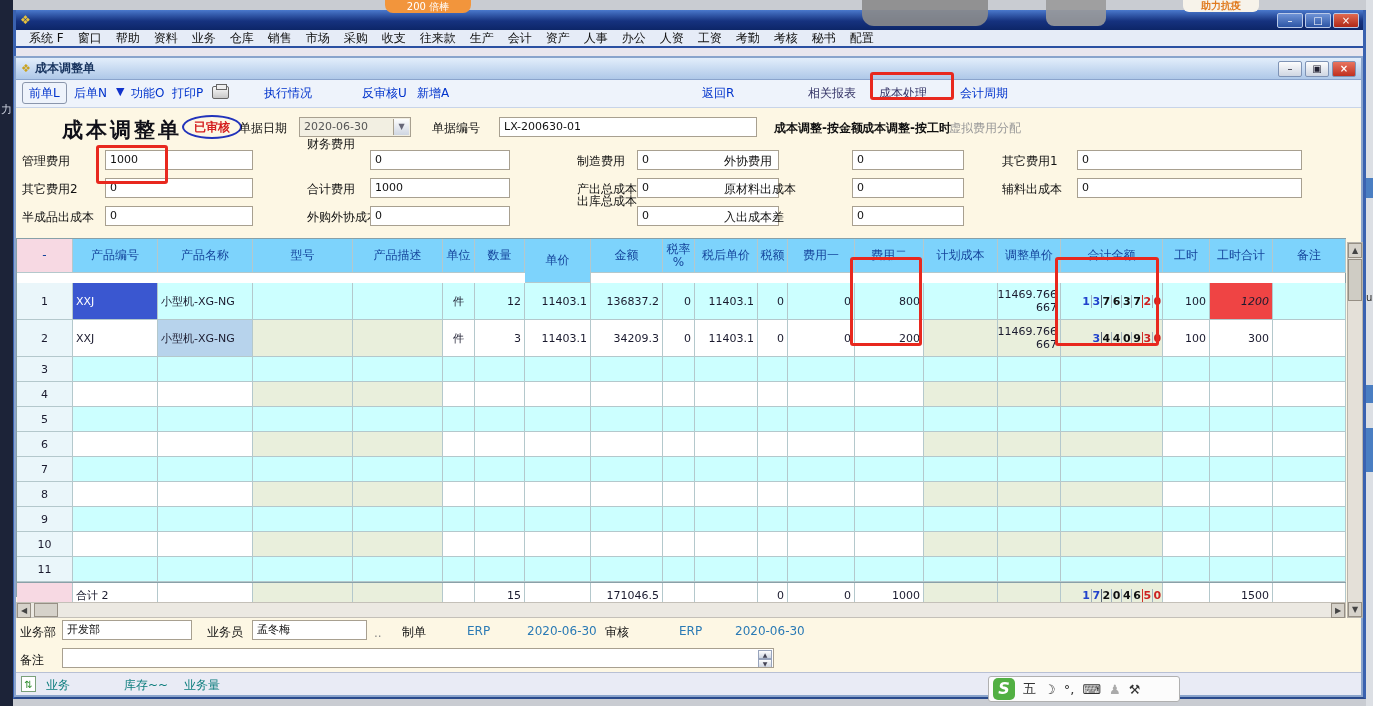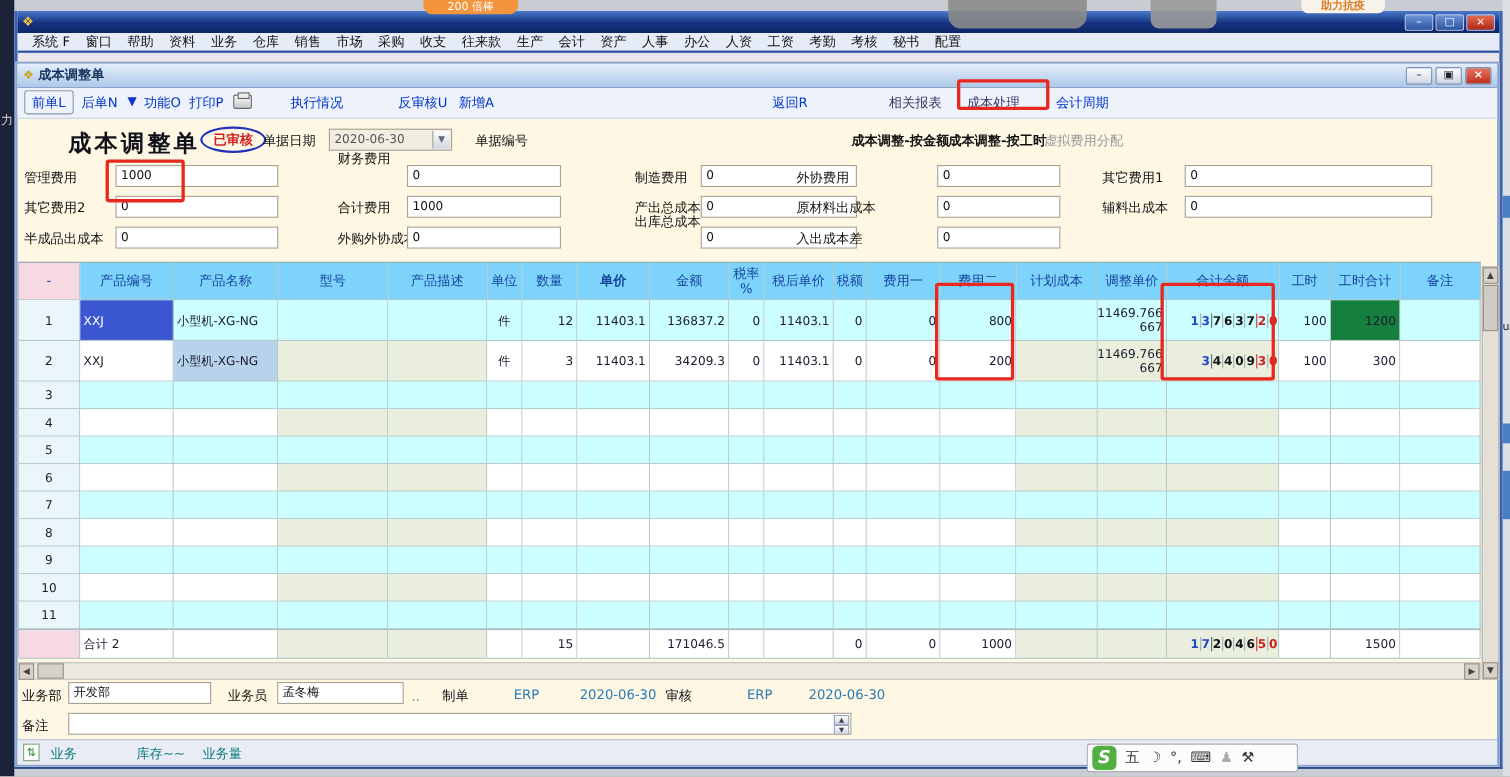--- a/index.html
+++ b/index.html
@@ -186,20 +186,21 @@
     </div>
 
     <div class="doc-title">成本调整单</div>
     <div class="stamp">已审核</div>
     <span class="flabel" style="left:223px;top:62px">单据日期</span>
     <div class="finput disabled" style="left:283px;top:59px;width:112px">
       <span>2020-06-30</span>
       <span class="dd-btn">▼</span>
     </div>
     <span class="flabel" style="left:416px;top:62px">单据编号</span>
+    <div class="finput" style="left:483px;top:59px;width:258px">LX-200630-01</div>
     <span class="flabel" style="left:758px;top:62px;font-weight:bold">成本调整-按金额</span>
     <span class="flabel" style="left:846px;top:62px;font-weight:bold">成本调整-按工时</span>
     <span class="flabel gray" style="left:933px;top:62px">虚拟费用分配</span>
     <div id="fee-area">
         <span class="flabel" style="left: 6px; top: 95px;">管理费用</span>
         <div class="finput" style="left: 89px; top: 92px; width: 148px;">1000</div>
         <span class="flabel" style="left: 291px; top: 78px;">财务费用</span>
         <div class="finput" style="left: 354px; top: 92px; width: 140px;">0</div>
         <span class="flabel" style="left: 561px; top: 95px;">制造费用</span>
         <div class="finput" style="left: 621px; top: 92px; width: 142px;">0</div>
@@ -229,21 +230,21 @@
 
     <div class="tablewrap" id="table">
         <div class="trow">
           <div class="tcell head pink" style="width: 56px; height: 34px;">-</div>
           <div class="tcell head" style="width: 85px; height: 34px;">产品编号</div>
           <div class="tcell head" style="width: 95px; height: 34px;">产品名称</div>
           <div class="tcell head" style="width: 100px; height: 34px;">型号</div>
           <div class="tcell head" style="width: 90px; height: 34px;">产品描述</div>
           <div class="tcell head" style="width: 32px; height: 34px;">单位</div>
           <div class="tcell head" style="width: 50px; height: 34px;">数量</div>
-          <div class="tcell head" style="width: 66px; height: 34px; font-weight: bold;">单价</div>
+          <div class="tcell head" style="width: 66px; height: 44px;">单价</div>
           <div class="tcell head" style="width: 72px; height: 34px;">金额</div>
           <div class="tcell head" style="width: 32px; height: 34px;">税率
 %</div>
           <div class="tcell head" style="width: 63px; height: 34px;">税后单价</div>
           <div class="tcell head" style="width: 30px; height: 34px;">税额</div>
           <div class="tcell head" style="width: 67px; height: 34px;">费用一</div>
           <div class="tcell head" style="width: 69px; height: 34px;">费用二</div>
           <div class="tcell head" style="width: 74px; height: 34px;">计划成本</div>
           <div class="tcell head" style="width: 63px; height: 34px;">调整单价</div>
           <div class="tcell head" style="width: 102px; height: 34px;">合计金额</div>
@@ -275,21 +276,21 @@
             <span class="gd b">1</span>
             <span class="gd b">3</span>
             <span class="gd k">7</span>
             <span class="gd k">6</span>
             <span class="gd k">3</span>
             <span class="gd k">7</span>
             <span class="gd rd">2</span>
             <span class="gd rd">0</span>
           </div>
           <div class="tcell r" style="width: 47px; height: 37px; background: rgb(204, 255, 255);">100</div>
-          <div class="tcell r" style="width: 63px; height: 37px; background: #15803d;">1200</div>
+          <div class="tcell r" style="width: 63px; height: 37px; background: #ef4444; font-style: italic;">1200</div>
           <div class="tcell l" style="width: 73px; height: 37px; background: rgb(204, 255, 255);"></div>
         </div>
         <div class="trow">
           <div class="tcell num c" style="width: 56px; height: 37px;">2</div>
           <div class="tcell l" style="width: 85px; height: 37px; background: rgb(255, 255, 255);">XXJ</div>
           <div class="tcell l hl" style="width: 95px; height: 37px;">小型机-XG-NG</div>
           <div class="tcell l" style="width: 100px; height: 37px; background: rgb(233, 239, 220);"></div>
           <div class="tcell l" style="width: 90px; height: 37px; background: rgb(233, 239, 220);"></div>
           <div class="tcell c" style="width: 32px; height: 37px; background: rgb(255, 255, 255);">件</div>
           <div class="tcell r" style="width: 50px; height: 37px; background: rgb(255, 255, 255);">3</div>

